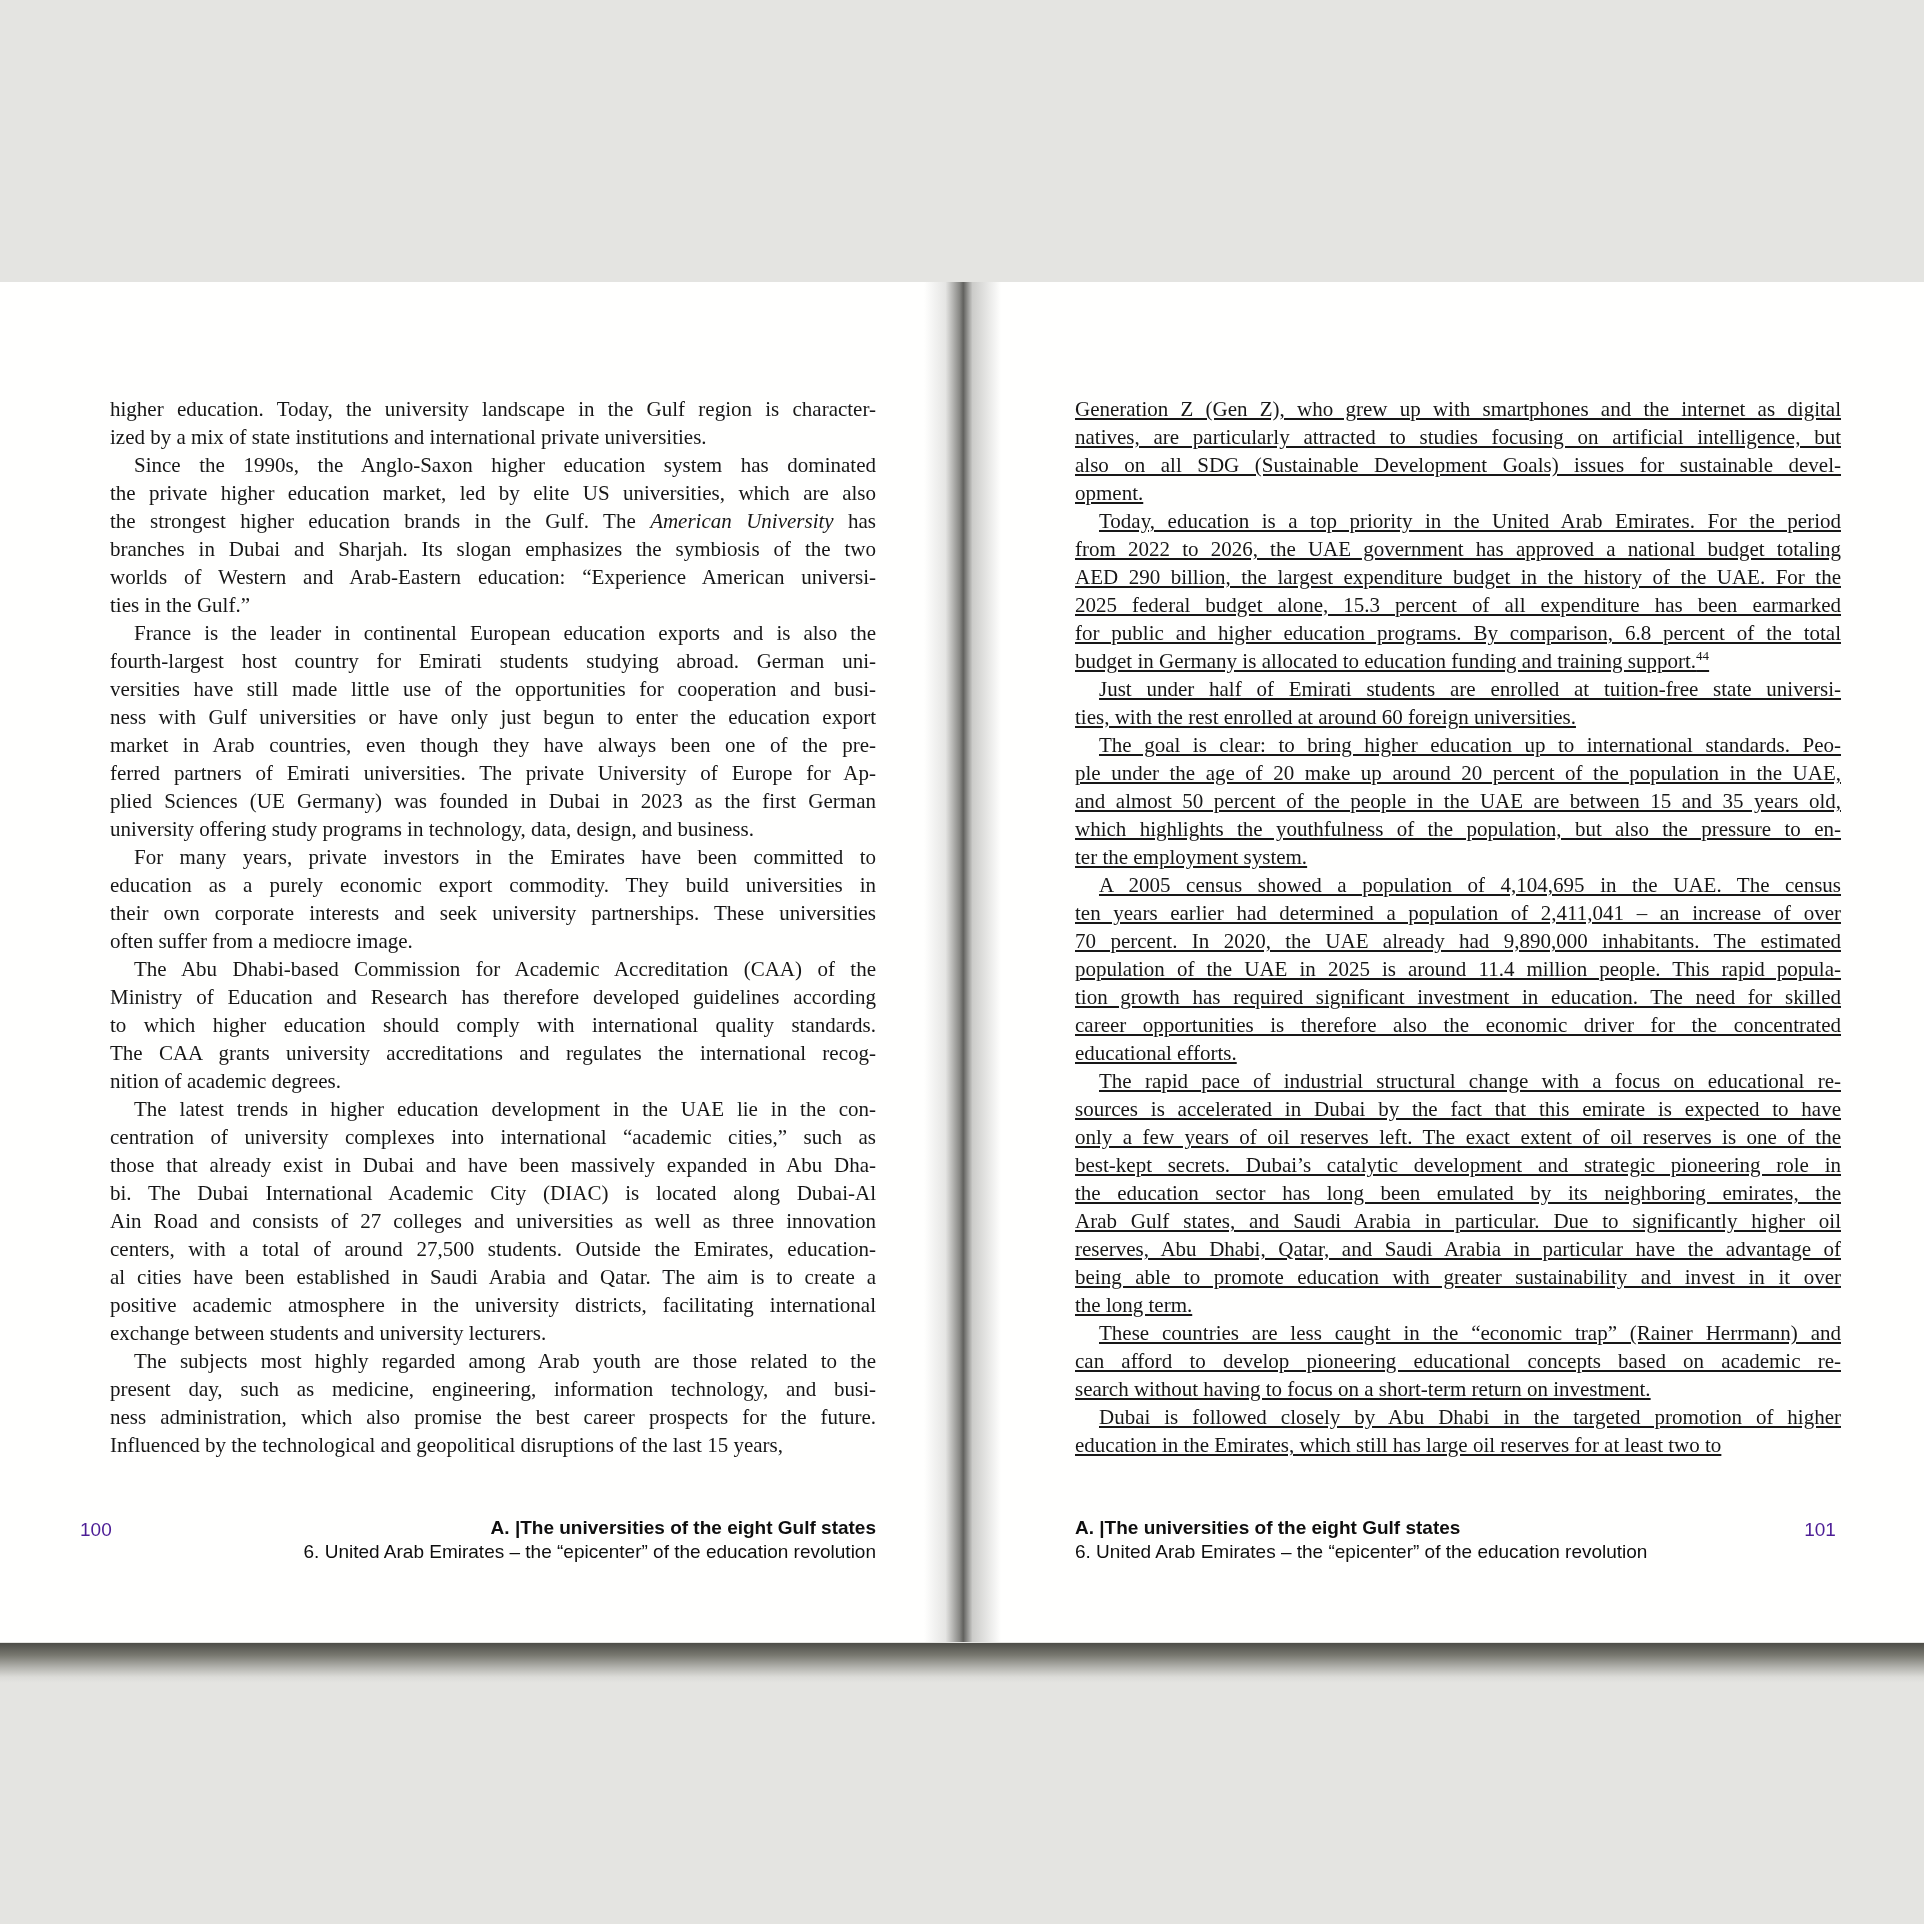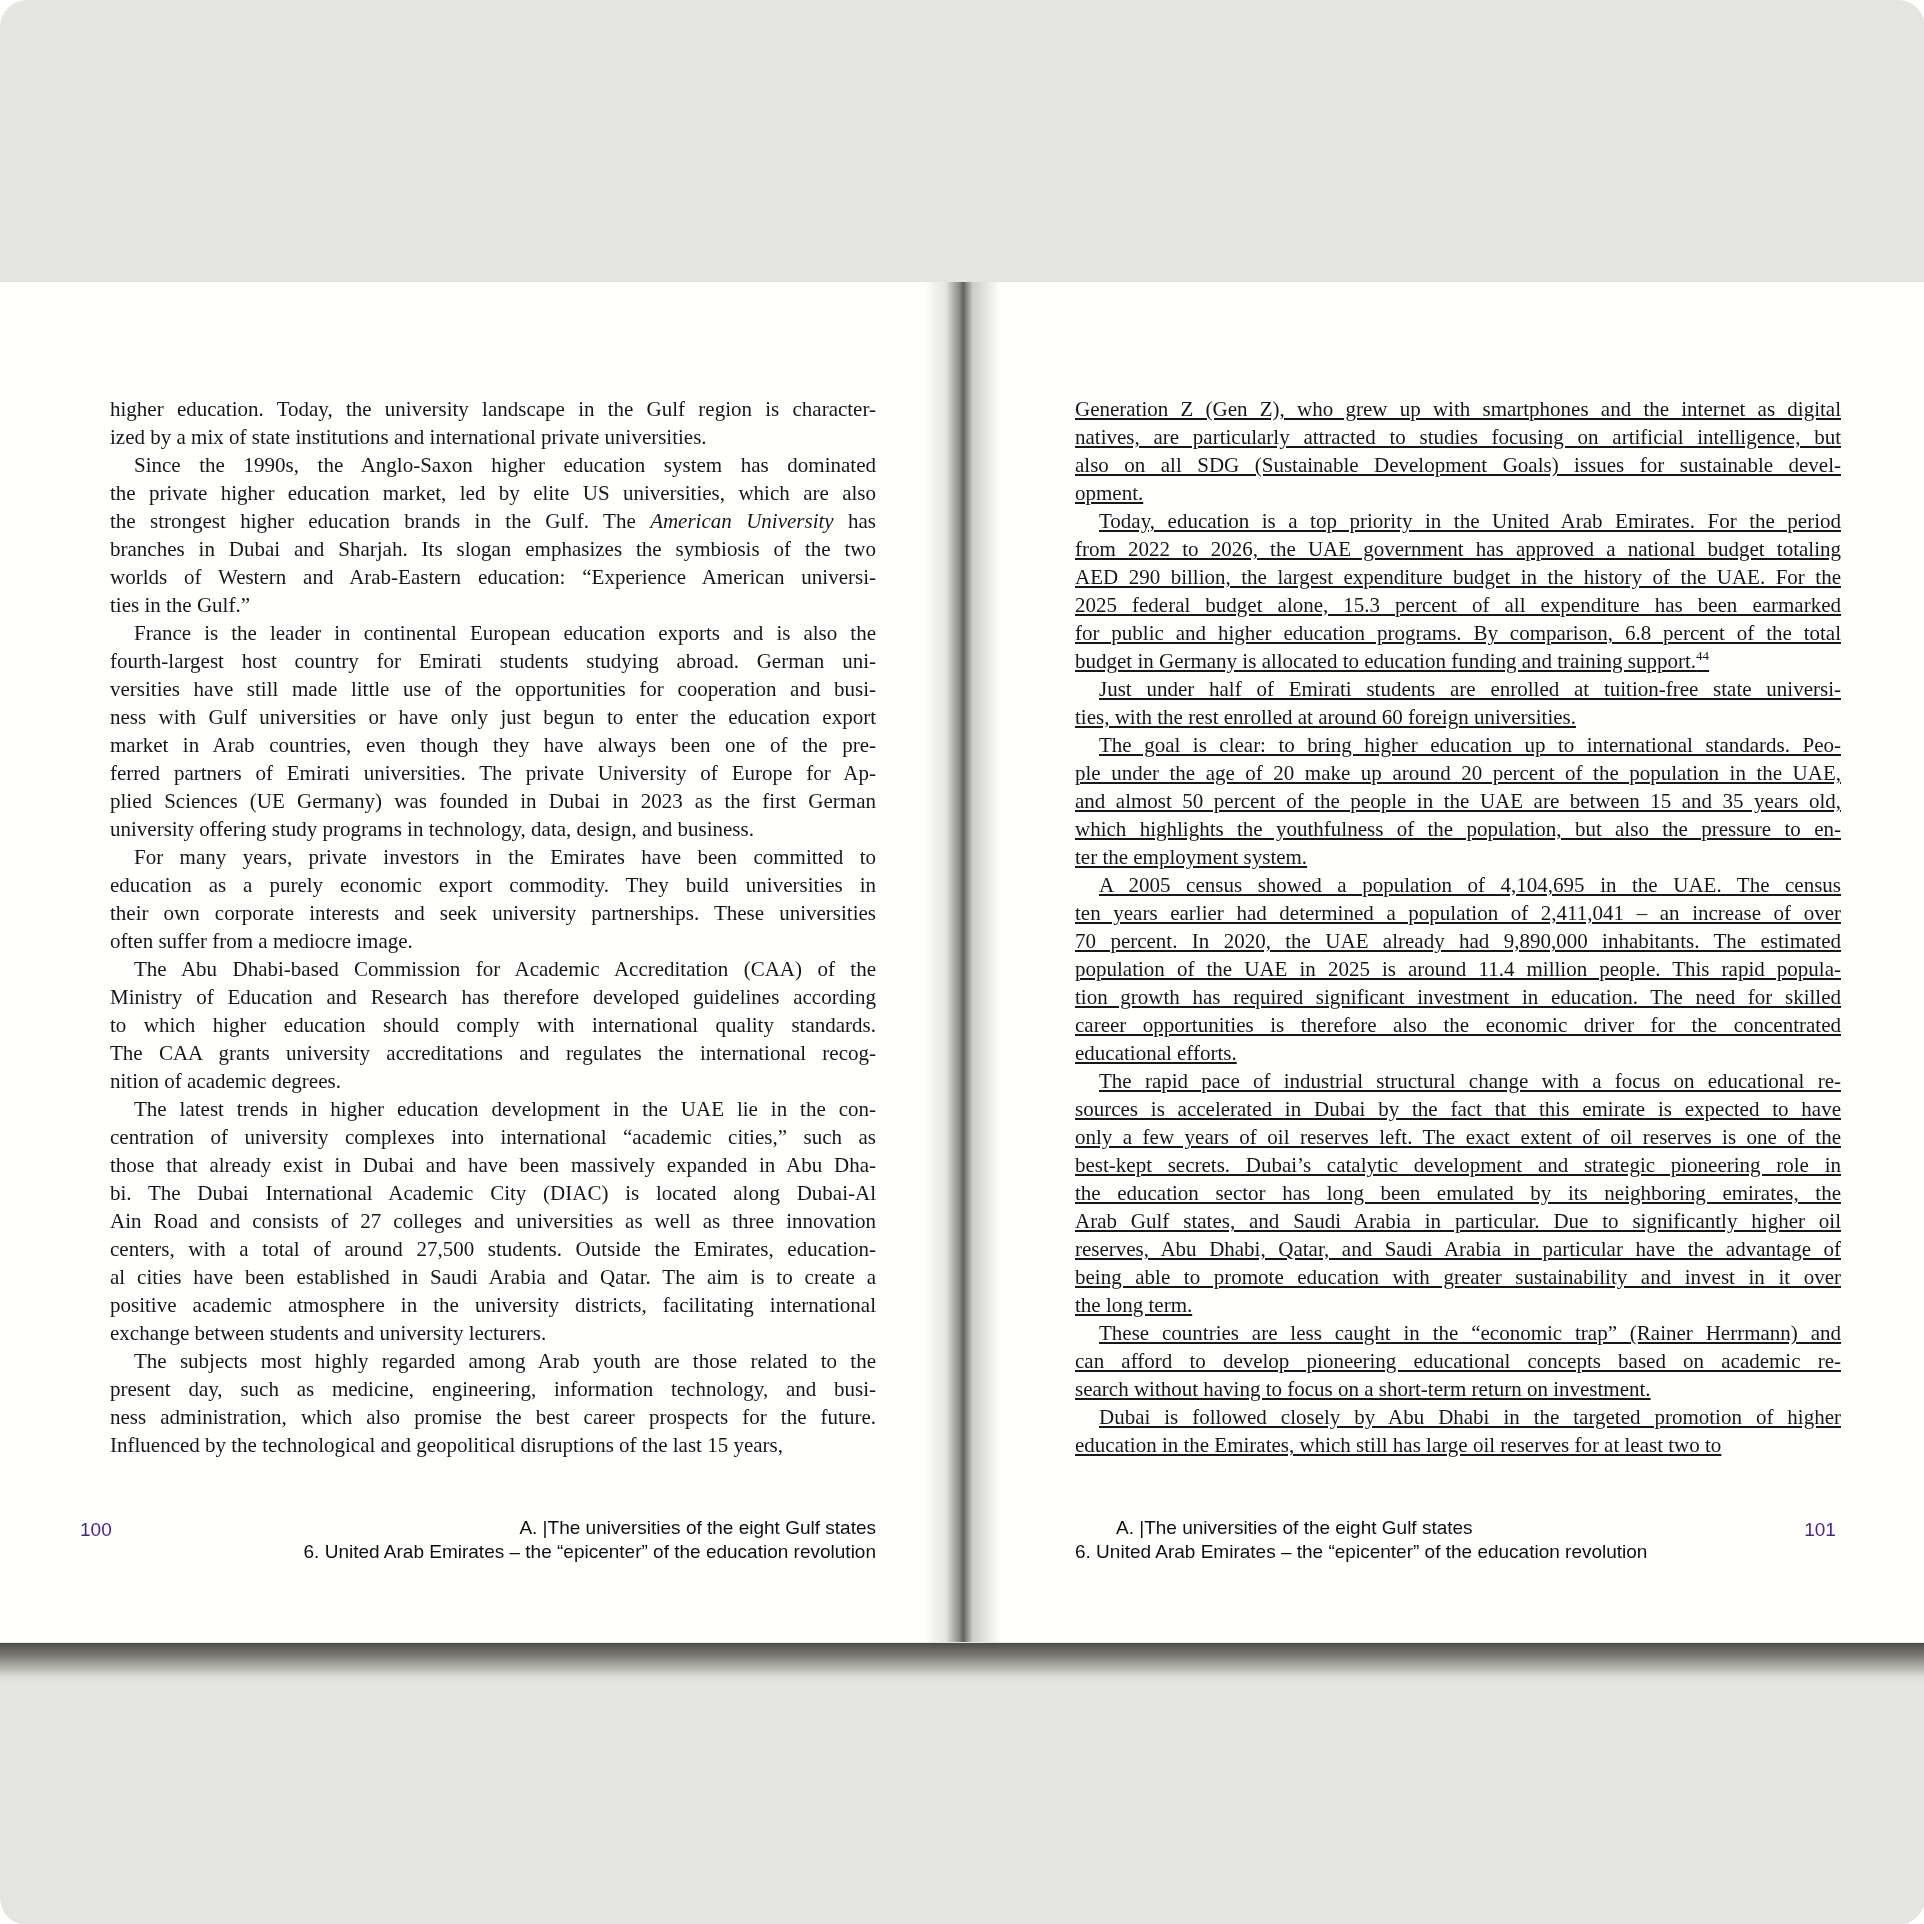--- a/index.html
+++ b/index.html
@@ -1,20 +1,19 @@
 <!DOCTYPE html>
 <html style="font-size:13px"><head>
 <meta charset="utf-8">
 <style>
   html,body { margin:0; padding:0; }
   #canvas {
     position:relative; width:1925px; height:1925px;
     background:#e4e4e1; overflow:hidden;
     font-family:"Liberation Serif","DejaVu Serif",serif;
-    border-radius:27px;
   }
   .paper { position:absolute; left:0; top:282px; width:1925px; height:1360px; background:#fffffe; }
   .gutter-shadow {
     position:absolute; left:924px; top:282px; width:77px; height:1360px;
     background:linear-gradient(to right,
       rgba(70,70,64,0) 0%, rgba(70,70,64,0.14) 28%,
       rgba(52,52,47,0.58) 46%, rgba(36,36,32,0.72) 51%,
       rgba(70,70,64,0.28) 63%, rgba(70,70,64,0) 100%);
   }
   .bottom-shadow {
@@ -31,21 +30,21 @@
   .line.last { text-align:justify; text-align-last:left; }
   .line.indent { padding-left:24px; }
   .line sup { font-size:0.62em; line-height:0; vertical-align:super; }
   .footer {
     position:absolute; width:766px;
     font-family:"Liberation Sans","DejaVu Sans",sans-serif;
     font-size:19px; line-height:24px; color:#0e0e0e;
   }
   #left-footer  { left:110px;  top:1516px; text-align:right; }
   #right-footer { left:1075px; top:1516px; text-align:left; }
-  .footer .l1 { font-weight:normal;margin-left:41px; }
+  .footer .l1 { font-weight:bold; }
   .page-number {
     position:absolute; font-family:"Liberation Sans","DejaVu Sans",sans-serif;
     font-size:19px; line-height:24px; color:#4c1d95;
   }
   #page-number-left  { left:80px; top:1518px; }
   #page-number-right { left:1795px; top:1518px; width:50px; text-align:center; }
 </style>
 </head>
 <body>
 

